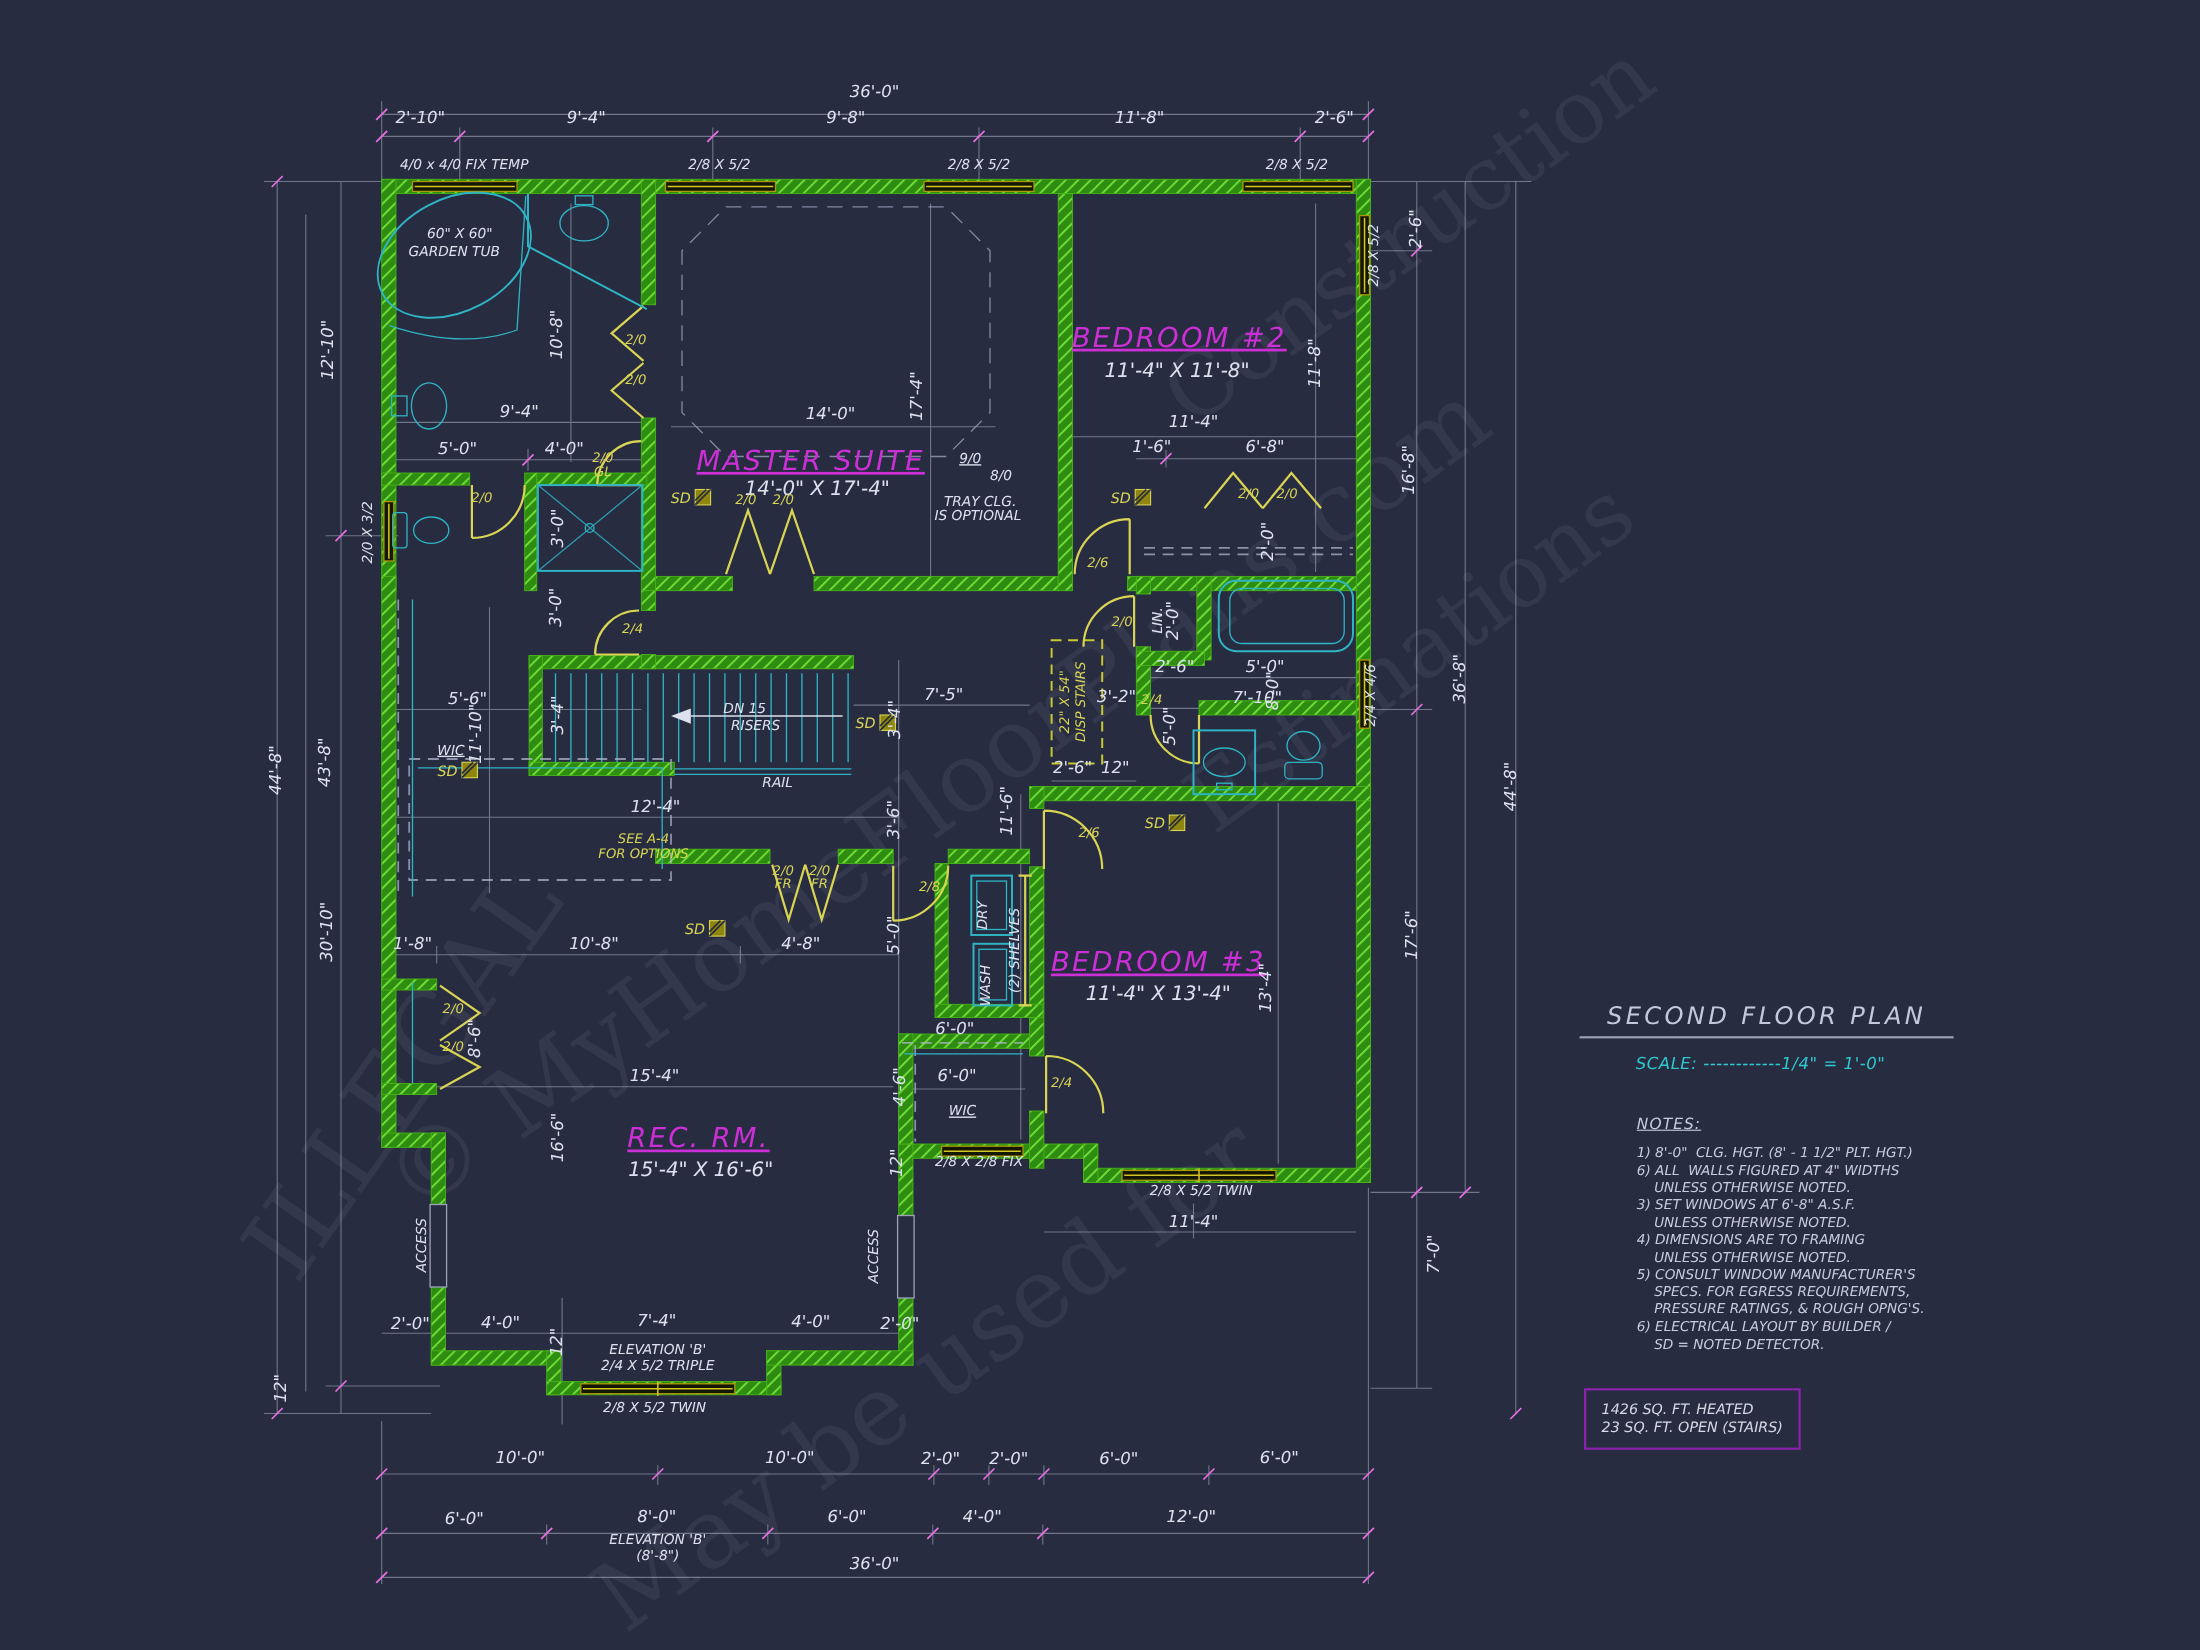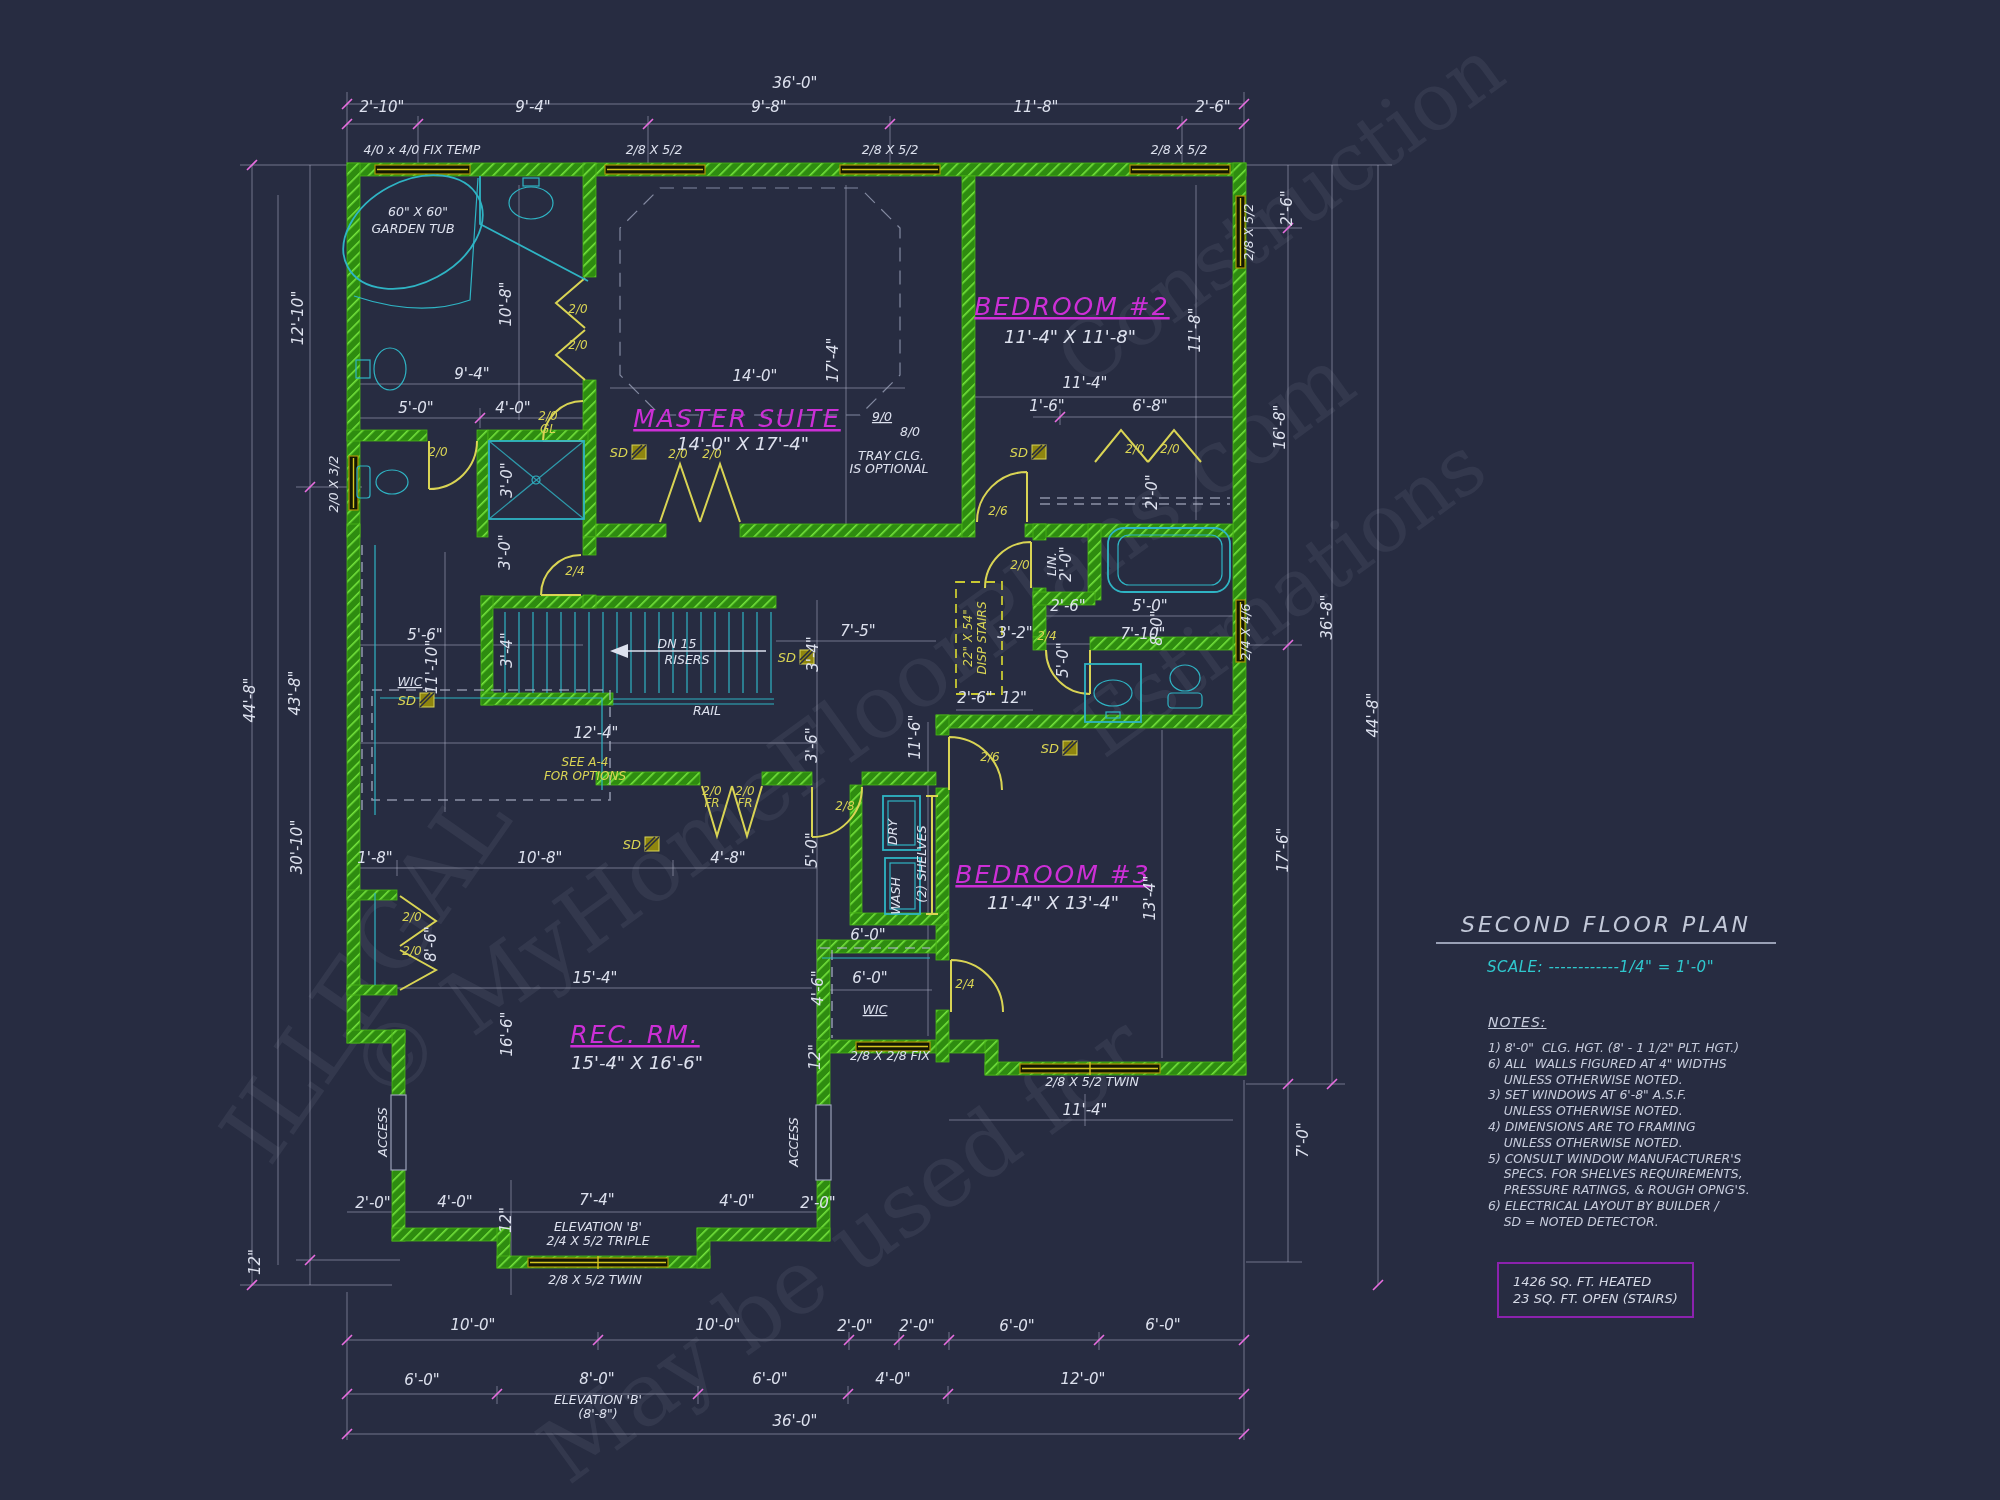--- a/index.html
+++ b/index.html
@@ -33,21 +33,21 @@
   
   #tb-title{position:absolute;left:1436px;top:912px;width:340px;text-align:center;
     color:#c3c9d9;font-size:22px;letter-spacing:3px;font-family:"DejaVu Sans",sans-serif;
     font-style:italic;border-bottom:2px solid #99a0b5;padding-bottom:5px;}
   #tb-scale{position:absolute;left:1487px;top:958px;color:#2fc8ce;font-size:15px;
     font-style:italic;letter-spacing:.5px;font-family:"DejaVu Sans",sans-serif;}
   #tb-notes{position:absolute;left:1488px;top:998px;color:#c7ccdc;
     font-family:"DejaVu Sans",sans-serif;font-style:italic;margin-top:16px;}
   #tb-notes .nh{font-size:14px;text-decoration:underline;margin-bottom:10px;letter-spacing:1px;}
   #tb-notes .nl{font-size:12.4px;line-height:15.8px;white-space:pre;}
-  #tb-box{position:absolute;left:1497px;top:1262px;border:2px solid #8b22ad;
+  #tb-box{position:absolute;left:1440px;top:1262px;border:2px solid #8b22ad;
     padding:9px 14px;color:#d5d9e6;font-size:13px;line-height:17px;
     font-family:"DejaVu Sans",sans-serif;font-style:italic;}
 </style>
 </head>
 <body>
 
 <div id="stage">
 
   <div class="wm" style="left:1040px;top:330px;font-size:80px;transform:rotate(-36deg);">Construction</div>
   <div class="wm" style="left:1060px;top:700px;font-size:80px;transform:rotate(-36deg);">Estimations</div>
@@ -447,21 +447,21 @@
     <div class="nh">NOTES:</div>
     <div id="notes-lines">
         <div class="nl">1) 8'-0"  CLG. HGT. (8' - 1 1/2" PLT. HGT.)</div>
         <div class="nl">6) ALL  WALLS FIGURED AT 4" WIDTHS</div>
         <div class="nl">    UNLESS OTHERWISE NOTED.</div>
         <div class="nl">3) SET WINDOWS AT 6'-8" A.S.F.</div>
         <div class="nl">    UNLESS OTHERWISE NOTED.</div>
         <div class="nl">4) DIMENSIONS ARE TO FRAMING</div>
         <div class="nl">    UNLESS OTHERWISE NOTED.</div>
         <div class="nl">5) CONSULT WINDOW MANUFACTURER'S</div>
-        <div class="nl">    SPECS. FOR SHELVES REQUIREMENTS,</div>
+        <div class="nl">    SPECS. FOR EGRESS REQUIREMENTS,</div>
         <div class="nl">    PRESSURE RATINGS, &amp; ROUGH OPNG'S.</div>
         <div class="nl">6) ELECTRICAL LAYOUT BY BUILDER /</div>
         <div class="nl">    SD = NOTED DETECTOR.</div>
       </div>
   </div>
   <div id="tb-box">
     <div>1426 SQ. FT. HEATED</div>
     <div>23 SQ. FT. OPEN (STAIRS)</div>
   </div>
 </div>

